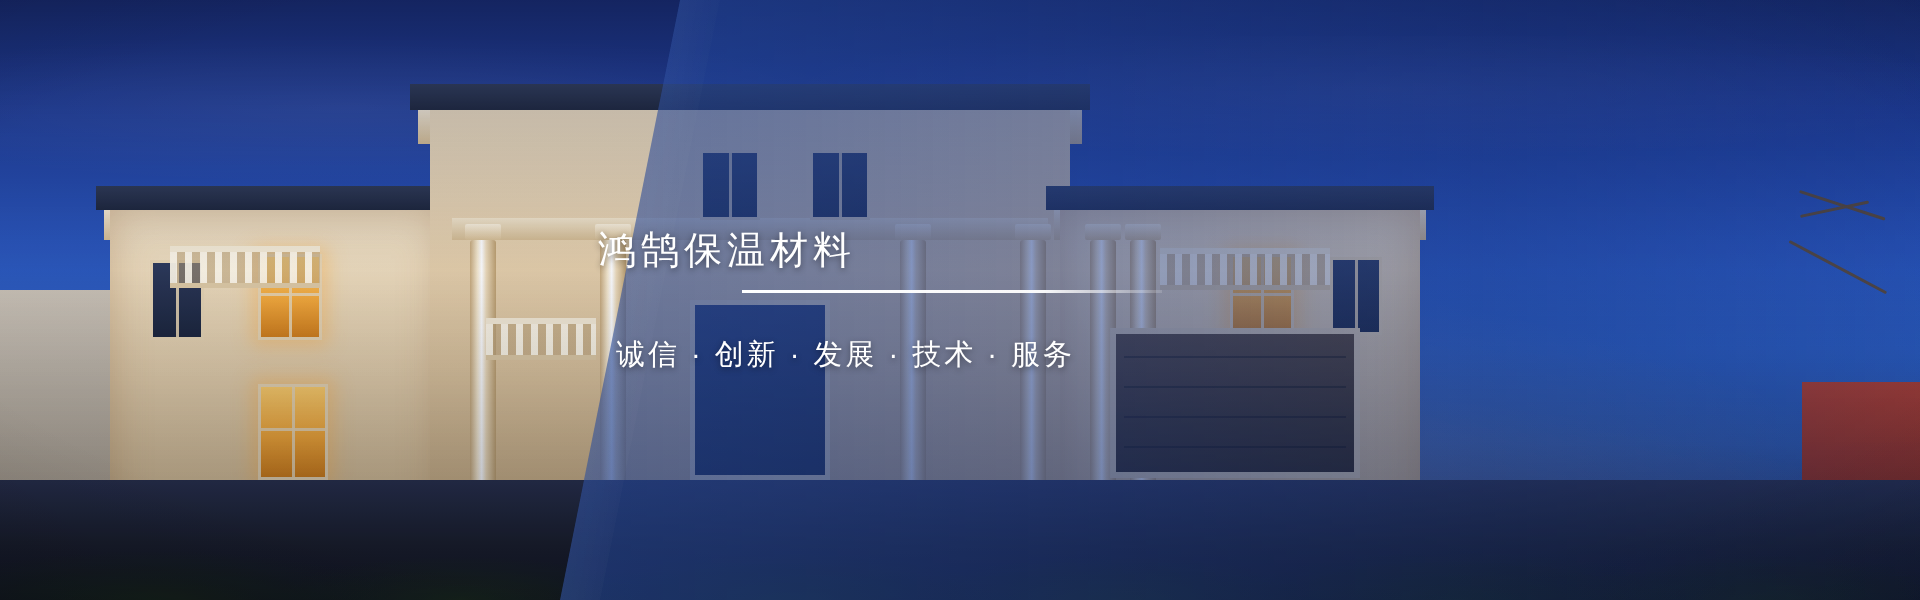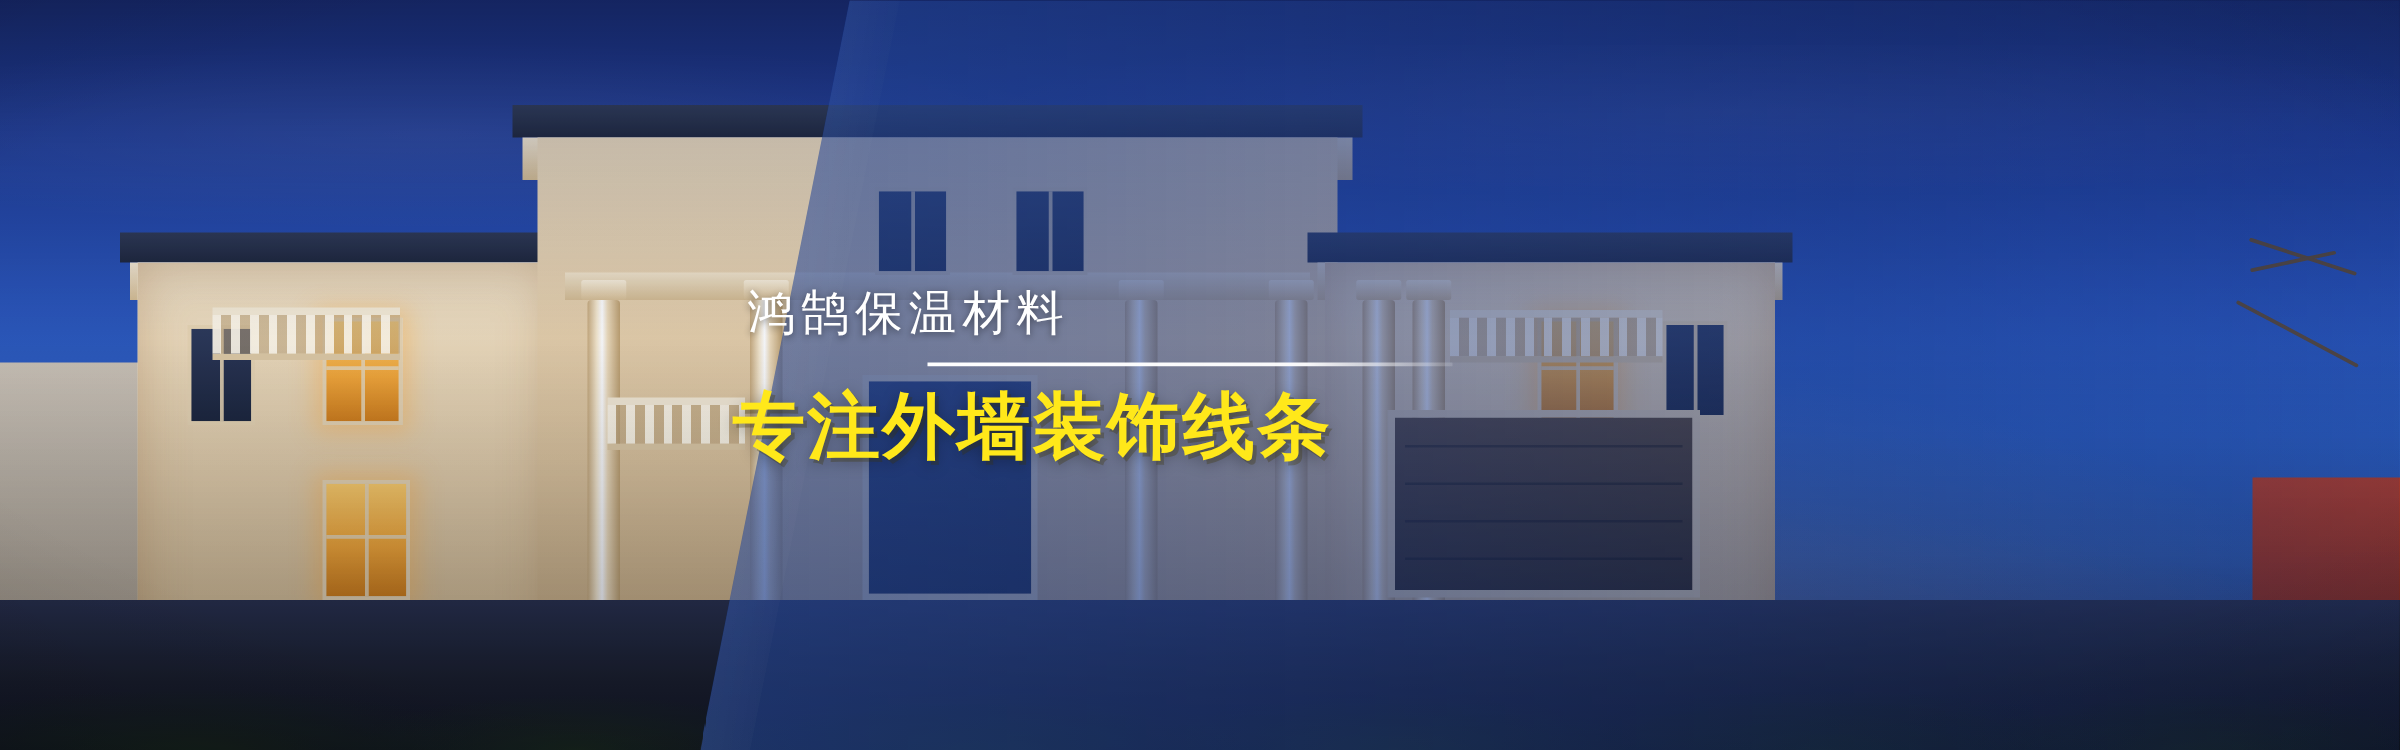--- a/index.html
+++ b/index.html
@@ -320,17 +320,17 @@
   <div class="tone"></div>
   <div class="vignette"></div>
 
   <div class="panel"></div>
   <div class="panel-edge"></div>
 
   <div class="content">
     <div class="brand">鸿鹄保温材料</div>
     <div class="rule"></div>
     <div class="headline">
-      <span class="l2">专注外墙装饰线条</span>
-    </div>
+    </div>
+    <div class="tagline">诚信 · 创新 · 发展 · 技术 · 服务</div>
   </div>
 
 </div>
 
 </body></html>

